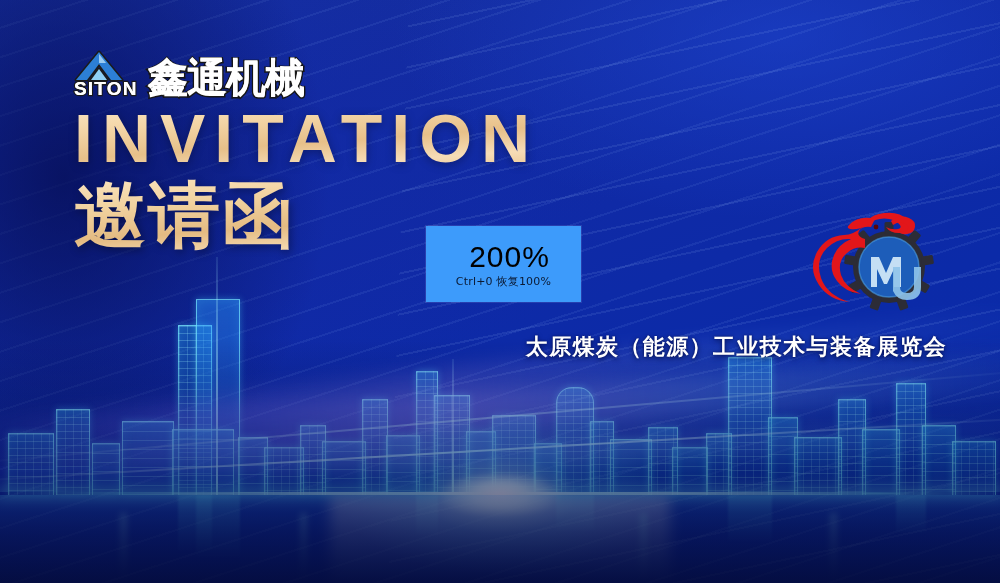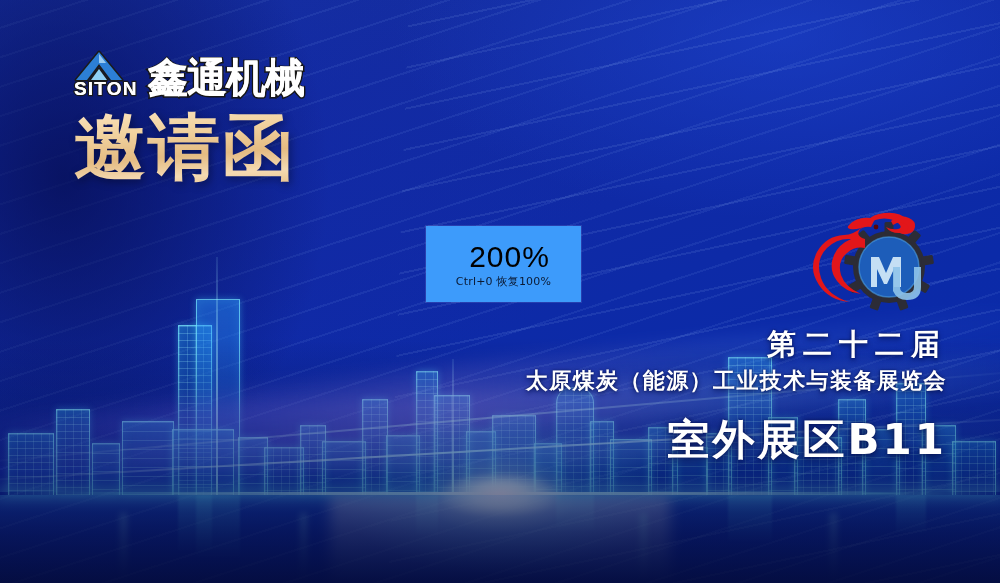--- a/index.html
+++ b/index.html
@@ -331,20 +331,21 @@
       <span class="siton">SITON</span>
       <span class="siton-top">SITON</span>
     </div>
     <div class="cn-wrap">
       <span class="cn">鑫通机械</span>
       <span class="cn-top">鑫通机械</span>
     </div>
   </div>
 
   <div id="headline">
+    <div class="inv">INVITATION</div>
     <div class="inv-cn">邀请函</div>
   </div>
 
   <div id="emblem">
     <svg width="145" height="120" viewBox="0 0 145 120">
 
       <g transform="translate(84,62)">
         <g fill="#2c2c36">
           <circle r="36"></circle>
           <g>
@@ -376,23 +377,21 @@
         <path d="M62 20 q10 -8 22 -6 q7 1 11 6 q2 3 -2 4 q-7 1 -12 -2 q4 6 13 6 q8 0 11 -5
                  q2 -4 -2 -8 q-9 -9 -24 -7 q-11 1 -17 8 z"></path>
         <path d="M88 20 q7 -5 13 -1 q4 3 1 6 q-4 3 -9 1 q3 4 9 3 q7 -1 8 -7 q1 -6 -6 -9
                  q-10 -4 -18 3 z"></path>
         <circle cx="71" cy="22" r="2.4" fill="#5c0406"></circle>
       </g>
     </svg>
   </div>
 
   <div id="info">
-    <div class="l1">第二十二届</div>
     <div class="l2">太原煤炭（能源）工业技术与装备展览会</div>
-    <div class="l4">室外展区B11</div>
   </div>
 
   <div id="zoom-overlay">
     <div class="zval">200%</div>
     <div class="zhint">Ctrl+0 恢复100%</div>
   </div>
 
 </div>
 
 </body></html>

